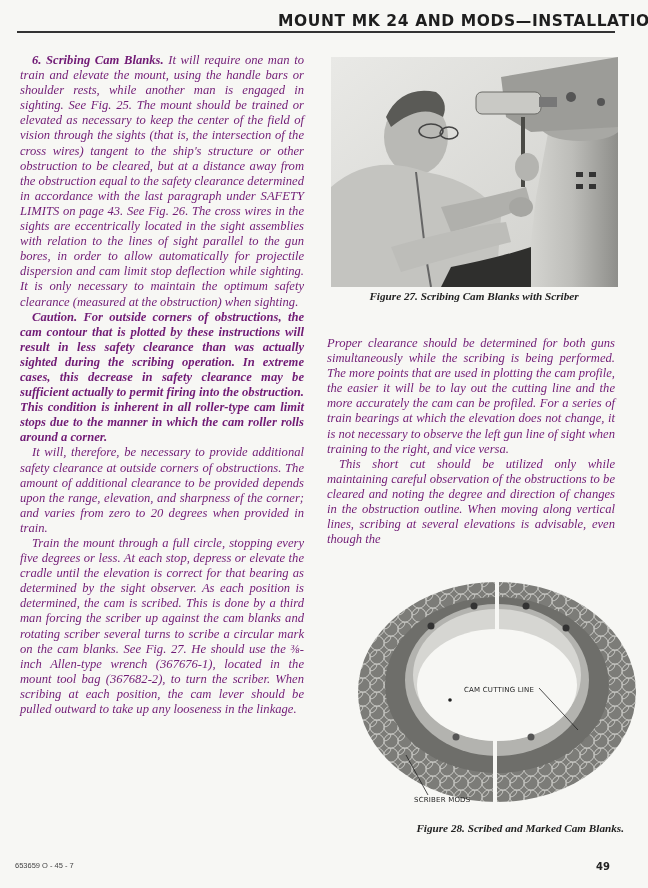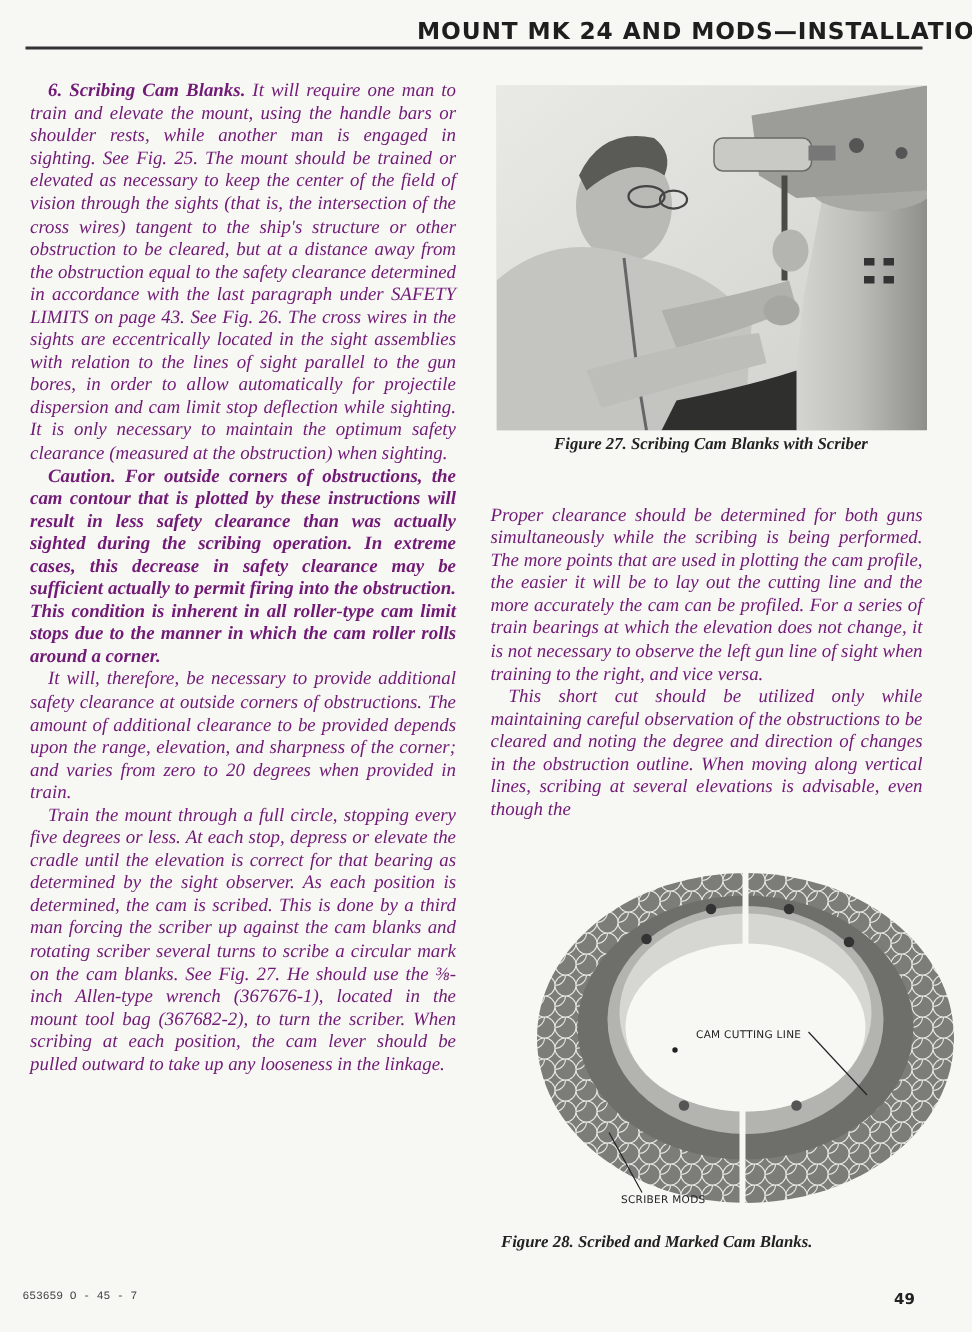--- a/index.html
+++ b/index.html
@@ -29,37 +29,37 @@
     .col p { margin: 0; text-indent: 12px; }
     .col p.noindent { text-indent: 0; }
     .bold { font-weight: bold; }
     .caption {
       position: absolute;
       font-family: Liberation Serif, serif;
       font-weight: bold; font-style: italic; font-size: 11.2px;
       line-height: 15px; color: #222; text-align: center;
     }
     .cap27 { left: 330px; top: 289px; width: 288px; }
-    .cap28 { left: 334px; top: 821px; width: 290px; text-align: left; }
+    .cap28 { left: 334px; top: 821px; width: 290px; text-align: right; }
     .fig27 {
       position: absolute; left: 331px; top: 57px; width: 287px; height: 230px;
       background: #dcdcd8; overflow: hidden;
     }
     .fig28 {
       position: absolute; left: 356px; top: 580px; width: 282px; height: 225px;
       overflow: hidden;
     }
     .fig-label {
       position: absolute;
       font-family: "DejaVu Sans", "Liberation Sans", sans-serif;
       font-size: 7px; color: #222; letter-spacing: 0.2px; white-space: nowrap;
     }
     .footer-code {
       position: absolute; left: 15px; top: 861px;
-      font-family: Liberation Mono, monospace; font-size: 7.5px; color: #444;
+      font-family: Liberation Sans, sans-serif; font-size: 7.5px; color: #444;
     }
     .page-num {
       position: absolute; left: 596px; top: 861px;
       font-family: "DejaVu Sans", sans-serif; font-weight: bold; font-size: 10px; color: #222;
     }
   </style>
 </head>
 <body>
 
 <div>

